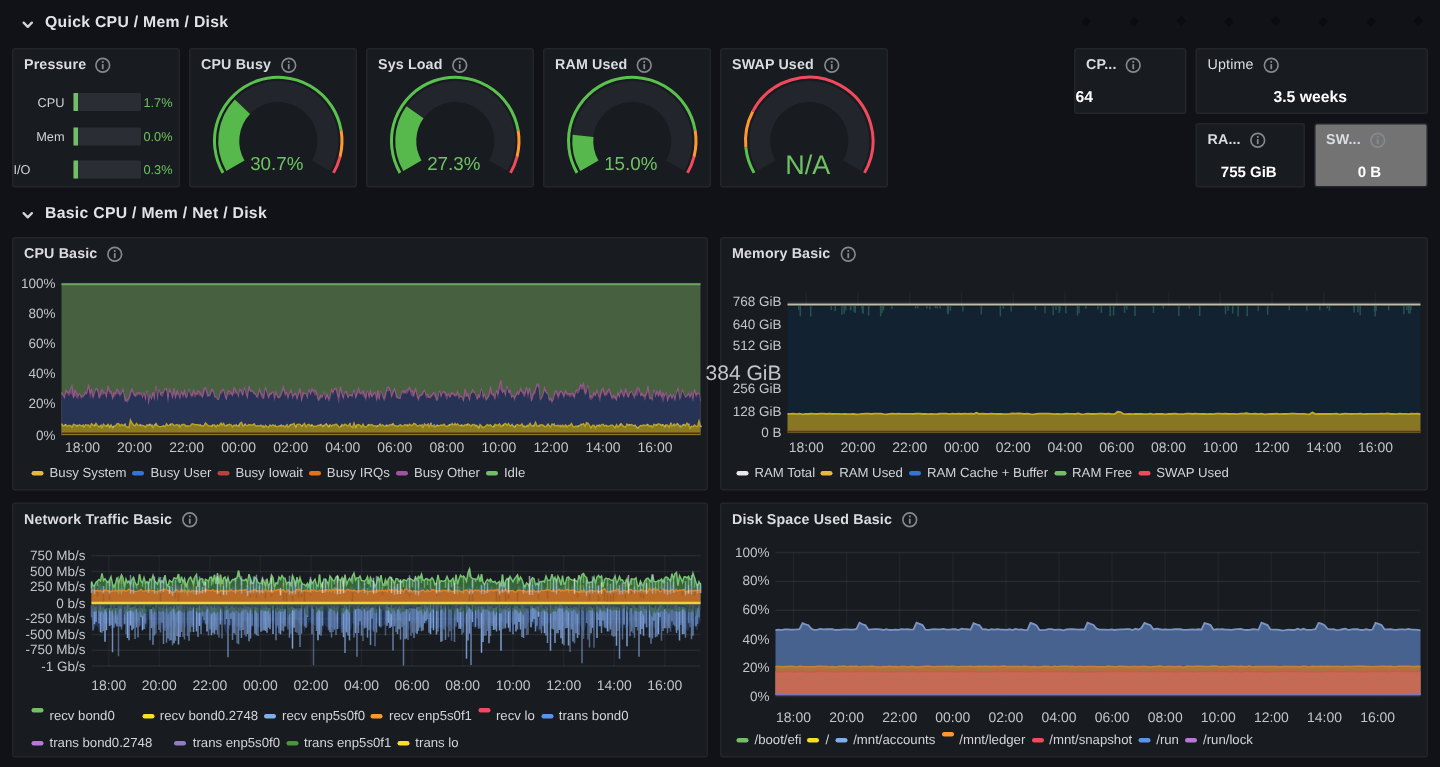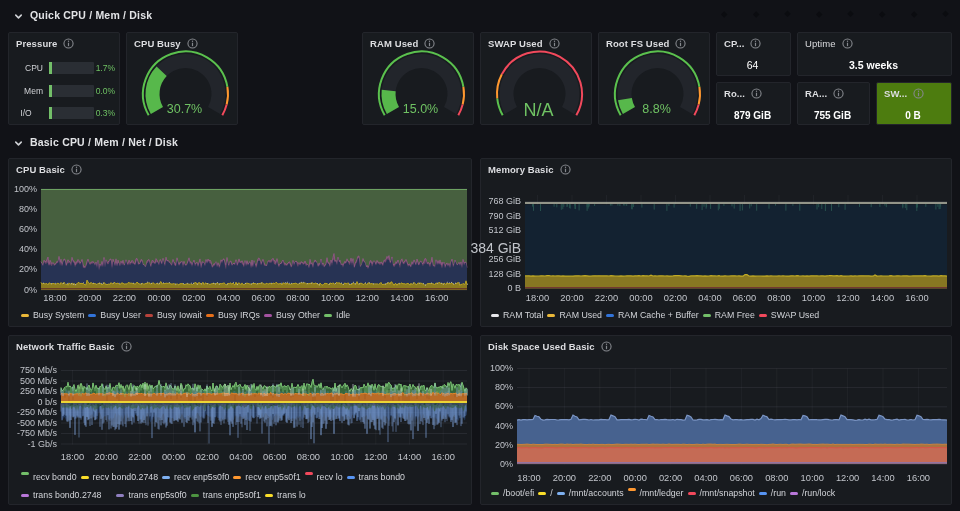--- a/index.html
+++ b/index.html
@@ -34,41 +34,59 @@
         </svg>
       </div>
       <div style="position:absolute;left:0px;top:29.5px;width:34px;text-align:right;font-size:8.5px;color:#d0d2d6">CPU</div>
       <div style="position:absolute;left:40px;top:28.5px;width:45px;height:12px;background:#2a2e34;border-radius:1px"></div>
       <div style="position:absolute;left:40px;top:28.5px;width:2.5px;height:12px;background:#73bf69"></div>
       <div style="position:absolute;left:60px;top:29.5px;width:46px;text-align:right;font-size:8.5px;color:#6fc263">1.7%</div>
       <div style="position:absolute;left:0px;top:52.5px;width:34px;text-align:right;font-size:8.5px;color:#d0d2d6">Mem</div>
       <div style="position:absolute;left:40px;top:51.5px;width:45px;height:12px;background:#2a2e34;border-radius:1px"></div>
       <div style="position:absolute;left:40px;top:51.5px;width:2.5px;height:12px;background:#73bf69"></div>
       <div style="position:absolute;left:60px;top:52.5px;width:46px;text-align:right;font-size:8.5px;color:#6fc263">0.0%</div>
-      <div style="position:absolute;left:0px;top:75px;width:34px;text-align:center;font-size:8.5px;color:#d0d2d6">I/O</div>
+      <div style="position:absolute;left:0px;top:75px;width:34px;text-align:left;font-size:8.5px;color:#d0d2d6">I/O</div>
       <div style="position:absolute;left:40px;top:74px;width:45px;height:12px;background:#2a2e34;border-radius:1px"></div>
       <div style="position:absolute;left:40px;top:74px;width:2.5px;height:12px;background:#73bf69"></div>
       <div style="position:absolute;left:60px;top:75px;width:46px;text-align:right;font-size:8.5px;color:#6fc263">0.3%</div>
     </div>
     <div style="position:absolute;left:126px;top:32px;width:112px;height:93px;background:#181b1f;border:1px solid #23252b;border-radius:2px;box-sizing:border-box">
       <div style="position:absolute;left:7px;top:5px;display:flex;align-items:center;gap:6px;white-space:nowrap">
         <span style="font-size:9.5px;font-weight:700;color:#dcdde0;letter-spacing:0.1px">CPU Busy</span>
         <svg width="11" height="11" viewBox="0 0 13 13" style="flex:none">
           <circle cx="6.5" cy="6.5" r="5.4" stroke="#85888d" stroke-width="1.3" fill="none"></circle>
           <rect x="5.8" y="5.6" width="1.4" height="4" fill="#85888d"></rect>
           <rect x="5.8" y="3.1" width="1.4" height="1.5" fill="#85888d"></rect>
         </svg>
       </div>
       <svg width="112" height="93" style="position:absolute;left:0;top:0">
         <path d="M 29.92 77.50 A 33 33 0 1 1 87.08 77.50" stroke="#22252b" stroke-width="14" fill="none"></path>
         <path d="M 29.92 77.50 A 33 33 0 0 1 34.63 38.21" stroke="#57b84b" stroke-width="14" fill="none"></path>
         <path d="M 21.69 82.25 A 42.5 42.5 0 1 1 100.40 53.91" stroke="#5bc14e" stroke-width="2" fill="none"></path>
         <path d="M 100.40 53.91 A 42.5 42.5 0 0 1 99.66 71.57" stroke="#ff9830" stroke-width="2" fill="none"></path>
         <path d="M 99.66 71.57 A 42.5 42.5 0 0 1 95.31 82.25" stroke="#f2495c" stroke-width="2" fill="none"></path>
         <text x="57.5" y="80" text-anchor="middle" font-size="12.5" font-weight="500" fill="#6fc263">30.7%</text>
+      </svg>
+    </div>
+    <div style="position:absolute;left:244px;top:32px;width:112px;height:93px;background:#181b1f;border:1px solid #23252b;border-radius:2px;box-sizing:border-box">
+      <div style="position:absolute;left:7px;top:5px;display:flex;align-items:center;gap:6px;white-space:nowrap">
+        <span style="font-size:9.5px;font-weight:700;color:#dcdde0;letter-spacing:0.1px">Sys Load</span>
+        <svg width="11" height="11" viewBox="0 0 13 13" style="flex:none">
+          <circle cx="6.5" cy="6.5" r="5.4" stroke="#85888d" stroke-width="1.3" fill="none"></circle>
+          <rect x="5.8" y="5.6" width="1.4" height="4" fill="#85888d"></rect>
+          <rect x="5.8" y="3.1" width="1.4" height="1.5" fill="#85888d"></rect>
+        </svg>
+      </div>
+      <svg width="112" height="93" style="position:absolute;left:0;top:0">
+        <path d="M 29.92 77.50 A 33 33 0 1 1 87.08 77.50" stroke="#22252b" stroke-width="14" fill="none"></path>
+        <path d="M 29.92 77.50 A 33 33 0 0 1 31.64 41.83" stroke="#57b84b" stroke-width="14" fill="none"></path>
+        <path d="M 21.69 82.25 A 42.5 42.5 0 1 1 100.40 53.91" stroke="#5bc14e" stroke-width="2" fill="none"></path>
+        <path d="M 100.40 53.91 A 42.5 42.5 0 0 1 99.66 71.57" stroke="#ff9830" stroke-width="2" fill="none"></path>
+        <path d="M 99.66 71.57 A 42.5 42.5 0 0 1 95.31 82.25" stroke="#f2495c" stroke-width="2" fill="none"></path>
+        <text x="57.5" y="80" text-anchor="middle" font-size="12.5" font-weight="500" fill="#6fc263">27.3%</text>
       </svg>
     </div>
     <div style="position:absolute;left:362px;top:32px;width:112px;height:93px;background:#181b1f;border:1px solid #23252b;border-radius:2px;box-sizing:border-box">
       <div style="position:absolute;left:7px;top:5px;display:flex;align-items:center;gap:6px;white-space:nowrap">
         <span style="font-size:9.5px;font-weight:700;color:#dcdde0;letter-spacing:0.1px">RAM Used</span>
         <svg width="11" height="11" viewBox="0 0 13 13" style="flex:none">
           <circle cx="6.5" cy="6.5" r="5.4" stroke="#85888d" stroke-width="1.3" fill="none"></circle>
           <rect x="5.8" y="5.6" width="1.4" height="4" fill="#85888d"></rect>
           <rect x="5.8" y="3.1" width="1.4" height="1.5" fill="#85888d"></rect>
         </svg>
@@ -92,83 +110,54 @@
         </svg>
       </div>
       <svg width="112" height="93" style="position:absolute;left:0;top:0">
         <path d="M 29.92 77.50 A 33 33 0 1 1 87.08 77.50" stroke="#22252b" stroke-width="14" fill="none"></path>
         <path d="M 21.69 82.25 A 42.5 42.5 0 0 1 16.23 65.44" stroke="#5bc14e" stroke-width="2" fill="none"></path>
         <path d="M 16.23 65.44 A 42.5 42.5 0 0 1 20.84 41.31" stroke="#ff9830" stroke-width="2" fill="none"></path>
         <path d="M 20.84 41.31 A 42.5 42.5 0 1 1 95.31 82.25" stroke="#f2495c" stroke-width="2" fill="none"></path>
         <text x="57.5" y="83" text-anchor="middle" font-size="18" font-weight="500" fill="#6fc263">N/A</text>
       </svg>
     </div>
-    <div style="position:absolute;left:598px;top:32px;width:112px;height:93px;background:#181b1f;border:1px solid #23252b;border-radius:2px;box-sizing:border-box">
-      <div style="position:absolute;left:7px;top:5px;display:flex;align-items:center;gap:6px;white-space:nowrap">
-        <span style="font-size:9.5px;font-weight:700;color:#dcdde0;letter-spacing:0.1px">Root FS Used</span>
-        <svg width="11" height="11" viewBox="0 0 13 13" style="flex:none">
-          <circle cx="6.5" cy="6.5" r="5.4" stroke="#85888d" stroke-width="1.3" fill="none"></circle>
-          <rect x="5.8" y="5.6" width="1.4" height="4" fill="#85888d"></rect>
-          <rect x="5.8" y="3.1" width="1.4" height="1.5" fill="#85888d"></rect>
-        </svg>
-      </div>
-      <svg width="112" height="93" style="position:absolute;left:0;top:0">
-        <path d="M 29.92 77.50 A 33 33 0 1 1 87.08 77.50" stroke="#22252b" stroke-width="14" fill="none"></path>
-        <path d="M 29.92 77.50 A 33 33 0 0 1 25.90 66.09" stroke="#57b84b" stroke-width="14" fill="none"></path>
-        <path d="M 21.69 82.25 A 42.5 42.5 0 1 1 100.40 53.91" stroke="#5bc14e" stroke-width="2" fill="none"></path>
-        <path d="M 100.40 53.91 A 42.5 42.5 0 0 1 99.66 71.57" stroke="#ff9830" stroke-width="2" fill="none"></path>
-        <path d="M 99.66 71.57 A 42.5 42.5 0 0 1 95.31 82.25" stroke="#f2495c" stroke-width="2" fill="none"></path>
-        <text x="57.5" y="80" text-anchor="middle" font-size="12.5" font-weight="500" fill="#6fc263">8.8%</text>
-      </svg>
-    </div>
     <div style="position:absolute;left:716px;top:32px;width:75px;height:44px;background:#181b1f;border:1px solid #23252b;border-radius:2px;box-sizing:border-box">
       <div style="position:absolute;left:7px;top:5px;display:flex;align-items:center;gap:6px;white-space:nowrap">
         <span style="font-size:9.5px;font-weight:700;color:#dcdde0;letter-spacing:0.1px">CP...</span>
         <svg width="11" height="11" viewBox="0 0 13 13" style="flex:none">
           <circle cx="6.5" cy="6.5" r="5.4" stroke="#85888d" stroke-width="1.3" fill="none"></circle>
           <rect x="5.8" y="5.6" width="1.4" height="4" fill="#85888d"></rect>
           <rect x="5.8" y="3.1" width="1.4" height="1.5" fill="#85888d"></rect>
         </svg>
       </div>
-      <div style="position:absolute;left:0;top:26px;width:71px;text-align:center;font-size:10.5px;font-weight:400;color:#ffffff">64</div>
+      <div style="position:absolute;left:0;top:26px;width:71px;font-size:10.5px;font-weight:700;color:#ffffff">64</div>
     </div>
     <div style="position:absolute;left:797px;top:32px;width:155px;height:44px;background:#181b1f;border:1px solid #23252b;border-radius:2px;box-sizing:border-box">
       <div style="position:absolute;left:7px;top:5px;display:flex;align-items:center;gap:6px;white-space:nowrap">
         <span style="font-size:9.5px;font-weight:400;color:#dcdde0;letter-spacing:0.1px">Uptime</span>
         <svg width="11" height="11" viewBox="0 0 13 13" style="flex:none">
           <circle cx="6.5" cy="6.5" r="5.4" stroke="#85888d" stroke-width="1.3" fill="none"></circle>
           <rect x="5.8" y="5.6" width="1.4" height="4" fill="#85888d"></rect>
           <rect x="5.8" y="3.1" width="1.4" height="1.5" fill="#85888d"></rect>
         </svg>
       </div>
       <div style="position:absolute;left:0;top:26px;width:151px;text-align:center;font-size:10.5px;font-weight:600;color:#ffffff">3.5 weeks</div>
     </div>
-    <div style="position:absolute;left:716px;top:82px;width:75px;height:43px;background:#181b1f;border:1px solid #23252b;border-radius:2px;box-sizing:border-box">
-      <div style="position:absolute;left:7px;top:5px;display:flex;align-items:center;gap:6px;white-space:nowrap">
-        <span style="font-size:9.5px;font-weight:700;color:#dcdde0;letter-spacing:0.1px">Ro...</span>
-        <svg width="11" height="11" viewBox="0 0 13 13" style="flex:none">
-          <circle cx="6.5" cy="6.5" r="5.4" stroke="#85888d" stroke-width="1.3" fill="none"></circle>
-          <rect x="5.8" y="5.6" width="1.4" height="4" fill="#85888d"></rect>
-          <rect x="5.8" y="3.1" width="1.4" height="1.5" fill="#85888d"></rect>
-        </svg>
-      </div>
-      <div style="position:absolute;left:0;top:27px;width:71px;text-align:center;font-size:10px;font-weight:600;color:#ffffff">879 GiB</div>
-    </div>
     <div style="position:absolute;left:797px;top:82px;width:73px;height:43px;background:#181b1f;border:1px solid #23252b;border-radius:2px;box-sizing:border-box">
       <div style="position:absolute;left:7px;top:5px;display:flex;align-items:center;gap:6px;white-space:nowrap">
         <span style="font-size:9.5px;font-weight:700;color:#dcdde0;letter-spacing:0.1px">RA...</span>
         <svg width="11" height="11" viewBox="0 0 13 13" style="flex:none">
           <circle cx="6.5" cy="6.5" r="5.4" stroke="#85888d" stroke-width="1.3" fill="none"></circle>
           <rect x="5.8" y="5.6" width="1.4" height="4" fill="#85888d"></rect>
           <rect x="5.8" y="3.1" width="1.4" height="1.5" fill="#85888d"></rect>
         </svg>
       </div>
       <div style="position:absolute;left:0;top:27px;width:69px;text-align:center;font-size:10px;font-weight:600;color:#ffffff">755 GiB</div>
     </div>
-    <div style="position:absolute;left:876px;top:82px;width:76px;height:43px;background:#4d7c0f;border:1px solid #23252b;border-radius:2px;box-sizing:border-box">
+    <div style="position:absolute;left:876px;top:82px;width:76px;height:43px;background:#737373;border:1px solid #23252b;border-radius:2px;box-sizing:border-box">
       <div style="position:absolute;left:7px;top:5px;display:flex;align-items:center;gap:6px;white-space:nowrap">
         <span style="font-size:9.5px;font-weight:700;color:#dcdde0;letter-spacing:0.1px">SW...</span>
         <svg width="11" height="11" viewBox="0 0 13 13" style="flex:none">
           <circle cx="6.5" cy="6.5" r="5.4" stroke="#85888d" stroke-width="1.3" fill="none"></circle>
           <rect x="5.8" y="5.6" width="1.4" height="4" fill="#85888d"></rect>
           <rect x="5.8" y="3.1" width="1.4" height="1.5" fill="#85888d"></rect>
         </svg>
       </div>
       <div style="position:absolute;left:0;top:27px;width:72px;text-align:center;font-size:10px;font-weight:600;color:#ffffff">0 B</div>
     </div>
@@ -458,21 +447,21 @@
         <polygon points="44.0,129.5 44.0,116.9 46.0,116.9 48.0,116.8 50.0,117.1 52.0,116.8 54.0,117.2 56.0,117.0 58.0,117.0 60.0,116.8 62.0,116.9 64.0,117.0 66.0,116.7 68.0,116.7 70.0,117.0 72.0,116.8 74.0,117.0 76.0,116.9 78.0,116.9 80.0,117.1 82.0,116.9 84.0,117.1 86.0,117.1 88.0,117.0 90.0,117.2 92.0,117.1 94.0,116.9 96.0,116.8 98.0,116.8 100.0,117.0 102.0,116.8 104.0,116.7 106.0,116.8 108.0,117.1 110.0,117.2 112.0,116.9 114.0,116.8 116.0,116.9 118.0,116.8 120.0,116.9 122.0,116.9 124.0,116.9 126.0,116.9 128.0,117.0 130.0,116.7 132.0,116.8 134.0,117.0 136.0,117.0 138.0,117.1 140.0,116.9 142.0,117.1 144.0,117.0 146.0,116.8 148.0,116.8 150.0,116.8 152.0,117.1 154.0,116.8 156.0,116.9 158.0,116.7 160.0,117.0 162.0,116.7 164.0,116.9 166.0,116.8 168.0,117.0 170.0,116.2 172.0,117.0 174.0,116.8 176.0,117.0 178.0,116.9 180.0,116.8 182.0,116.9 184.0,117.0 186.0,116.9 188.0,117.1 190.0,117.1 192.0,116.9 194.0,116.6 196.0,116.7 198.0,116.6 200.0,116.8 202.0,117.0 204.0,116.8 206.0,117.1 208.0,117.3 210.0,116.9 212.0,116.8 214.0,116.8 216.0,116.7 218.0,116.8 220.0,116.9 222.0,117.1 224.0,116.9 226.0,117.1 228.0,117.0 230.0,116.7 232.0,116.9 234.0,116.9 236.0,117.0 238.0,116.6 240.0,117.2 242.0,117.1 244.0,116.8 246.0,117.0 248.0,117.0 250.0,116.9 252.0,116.8 254.0,116.8 256.0,117.0 258.0,116.8 260.0,117.1 262.0,117.1 264.0,115.5 266.0,115.7 268.0,117.0 270.0,117.1 272.0,116.9 274.0,117.1 276.0,117.0 278.0,117.0 280.0,117.0 282.0,117.1 284.0,117.1 286.0,116.8 288.0,117.2 290.0,116.9 292.0,117.0 294.0,117.0 296.0,117.2 298.0,116.9 300.0,117.0 302.0,116.8 304.0,117.0 306.0,117.1 308.0,117.1 310.0,116.8 312.0,116.8 314.0,117.0 316.0,116.7 318.0,116.9 320.0,117.0 322.0,116.9 324.0,117.1 326.0,116.9 328.0,117.1 330.0,116.8 332.0,116.8 334.0,116.9 336.0,116.8 338.0,117.0 340.0,116.9 342.0,116.9 344.0,117.1 346.0,116.8 348.0,116.7 350.0,116.5 352.0,116.9 354.0,116.9 356.0,116.7 358.0,117.1 360.0,116.7 362.0,117.2 364.0,117.1 366.0,117.0 368.0,117.0 370.0,116.8 372.0,117.1 374.0,116.9 376.0,117.0 378.0,116.9 380.0,116.8 382.0,116.8 384.0,116.9 386.0,116.9 388.0,116.9 390.0,117.1 392.0,117.2 394.0,116.0 396.0,117.1 398.0,117.0 400.0,116.9 402.0,117.0 404.0,117.0 406.0,117.0 408.0,116.9 410.0,116.7 412.0,117.2 414.0,117.0 416.0,116.8 418.0,116.9 420.0,117.0 422.0,116.9 424.0,116.9 426.0,116.8 428.0,117.1 430.0,117.0 432.0,116.9 434.0,116.9 436.0,116.9 438.0,116.9 440.0,116.8 442.0,116.9 444.0,116.6 446.0,117.0 448.0,117.0 450.0,117.1 452.0,116.8 454.0,116.9 456.0,116.9 458.0,117.1 460.0,116.7 462.0,116.9 464.0,116.8 466.0,117.1 466.0,129.5" fill="#877722" stroke="none"></polygon>
         <polyline points="44.0,116.9 46.0,116.9 48.0,116.8 50.0,117.1 52.0,116.8 54.0,117.2 56.0,117.0 58.0,117.0 60.0,116.8 62.0,116.9 64.0,117.0 66.0,116.7 68.0,116.7 70.0,117.0 72.0,116.8 74.0,117.0 76.0,116.9 78.0,116.9 80.0,117.1 82.0,116.9 84.0,117.1 86.0,117.1 88.0,117.0 90.0,117.2 92.0,117.1 94.0,116.9 96.0,116.8 98.0,116.8 100.0,117.0 102.0,116.8 104.0,116.7 106.0,116.8 108.0,117.1 110.0,117.2 112.0,116.9 114.0,116.8 116.0,116.9 118.0,116.8 120.0,116.9 122.0,116.9 124.0,116.9 126.0,116.9 128.0,117.0 130.0,116.7 132.0,116.8 134.0,117.0 136.0,117.0 138.0,117.1 140.0,116.9 142.0,117.1 144.0,117.0 146.0,116.8 148.0,116.8 150.0,116.8 152.0,117.1 154.0,116.8 156.0,116.9 158.0,116.7 160.0,117.0 162.0,116.7 164.0,116.9 166.0,116.8 168.0,117.0 170.0,116.2 172.0,117.0 174.0,116.8 176.0,117.0 178.0,116.9 180.0,116.8 182.0,116.9 184.0,117.0 186.0,116.9 188.0,117.1 190.0,117.1 192.0,116.9 194.0,116.6 196.0,116.7 198.0,116.6 200.0,116.8 202.0,117.0 204.0,116.8 206.0,117.1 208.0,117.3 210.0,116.9 212.0,116.8 214.0,116.8 216.0,116.7 218.0,116.8 220.0,116.9 222.0,117.1 224.0,116.9 226.0,117.1 228.0,117.0 230.0,116.7 232.0,116.9 234.0,116.9 236.0,117.0 238.0,116.6 240.0,117.2 242.0,117.1 244.0,116.8 246.0,117.0 248.0,117.0 250.0,116.9 252.0,116.8 254.0,116.8 256.0,117.0 258.0,116.8 260.0,117.1 262.0,117.1 264.0,115.5 266.0,115.7 268.0,117.0 270.0,117.1 272.0,116.9 274.0,117.1 276.0,117.0 278.0,117.0 280.0,117.0 282.0,117.1 284.0,117.1 286.0,116.8 288.0,117.2 290.0,116.9 292.0,117.0 294.0,117.0 296.0,117.2 298.0,116.9 300.0,117.0 302.0,116.8 304.0,117.0 306.0,117.1 308.0,117.1 310.0,116.8 312.0,116.8 314.0,117.0 316.0,116.7 318.0,116.9 320.0,117.0 322.0,116.9 324.0,117.1 326.0,116.9 328.0,117.1 330.0,116.8 332.0,116.8 334.0,116.9 336.0,116.8 338.0,117.0 340.0,116.9 342.0,116.9 344.0,117.1 346.0,116.8 348.0,116.7 350.0,116.5 352.0,116.9 354.0,116.9 356.0,116.7 358.0,117.1 360.0,116.7 362.0,117.2 364.0,117.1 366.0,117.0 368.0,117.0 370.0,116.8 372.0,117.1 374.0,116.9 376.0,117.0 378.0,116.9 380.0,116.8 382.0,116.8 384.0,116.9 386.0,116.9 388.0,116.9 390.0,117.1 392.0,117.2 394.0,116.0 396.0,117.1 398.0,117.0 400.0,116.9 402.0,117.0 404.0,117.0 406.0,117.0 408.0,116.9 410.0,116.7 412.0,117.2 414.0,117.0 416.0,116.8 418.0,116.9 420.0,117.0 422.0,116.9 424.0,116.9 426.0,116.8 428.0,117.1 430.0,117.0 432.0,116.9 434.0,116.9 436.0,116.9 438.0,116.9 440.0,116.8 442.0,116.9 444.0,116.6 446.0,117.0 448.0,117.0 450.0,117.1 452.0,116.8 454.0,116.9 456.0,116.9 458.0,117.1 460.0,116.7 462.0,116.9 464.0,116.8 466.0,117.1" fill="none" stroke="#c0ab25" stroke-width="1.2"></polyline>
         <line x1="44" y1="44.0" x2="466" y2="44.0" stroke="#bdbfae" stroke-width="1.3"></line>
         <line x1="44" y1="128.7" x2="466" y2="128.7" stroke="#6e2b36" stroke-width="1"></line>
       </svg>
       <div style="position:absolute;left:-20px;top:124.0px;width:60px;text-align:right;font-size:9px;font-weight:500;color:#c2c5cb">0 B</div>
       <div style="position:absolute;left:-20px;top:109.5px;width:60px;text-align:right;font-size:9px;font-weight:500;color:#c2c5cb">128 GiB</div>
       <div style="position:absolute;left:-20px;top:95.0px;width:60px;text-align:right;font-size:9px;font-weight:500;color:#c2c5cb">256 GiB</div>
       <div style="position:absolute;left:-20px;top:80.5px;width:60px;text-align:right;font-size:14px;font-weight:400;color:#c2c5cb">384 GiB</div>
       <div style="position:absolute;left:-20px;top:66.0px;width:60px;text-align:right;font-size:9px;font-weight:500;color:#c2c5cb">512 GiB</div>
-      <div style="position:absolute;left:-20px;top:51.5px;width:60px;text-align:right;font-size:9px;font-weight:500;color:#c2c5cb">790 GiB</div>
+      <div style="position:absolute;left:-20px;top:51.5px;width:60px;text-align:right;font-size:9px;font-weight:500;color:#c2c5cb">640 GiB</div>
       <div style="position:absolute;left:-20px;top:37.0px;width:60px;text-align:right;font-size:9px;font-weight:500;color:#c2c5cb">768 GiB</div>
       <div style="position:absolute;left:36.5px;top:133.5px;width:40px;text-align:center;font-size:9.3px;font-weight:500;color:#c2c5cb">18:00</div>
       <div style="position:absolute;left:71.0px;top:133.5px;width:40px;text-align:center;font-size:9.3px;font-weight:500;color:#c2c5cb">20:00</div>
       <div style="position:absolute;left:105.5px;top:133.5px;width:40px;text-align:center;font-size:9.3px;font-weight:500;color:#c2c5cb">22:00</div>
       <div style="position:absolute;left:140.0px;top:133.5px;width:40px;text-align:center;font-size:9.3px;font-weight:500;color:#c2c5cb">00:00</div>
       <div style="position:absolute;left:174.5px;top:133.5px;width:40px;text-align:center;font-size:9.3px;font-weight:500;color:#c2c5cb">02:00</div>
       <div style="position:absolute;left:209.0px;top:133.5px;width:40px;text-align:center;font-size:9.3px;font-weight:500;color:#c2c5cb">04:00</div>
       <div style="position:absolute;left:243.5px;top:133.5px;width:40px;text-align:center;font-size:9.3px;font-weight:500;color:#c2c5cb">06:00</div>
       <div style="position:absolute;left:278.0px;top:133.5px;width:40px;text-align:center;font-size:9.3px;font-weight:500;color:#c2c5cb">08:00</div>
       <div style="position:absolute;left:312.5px;top:133.5px;width:40px;text-align:center;font-size:9.3px;font-weight:500;color:#c2c5cb">10:00</div>
@@ -1215,21 +1204,21 @@
       <div style="position:absolute;left:144.6px;top:115.5px;width:40px;text-align:center;font-size:9.3px;font-weight:500;color:#c2c5cb">00:00</div>
       <div style="position:absolute;left:178.3px;top:115.5px;width:40px;text-align:center;font-size:9.3px;font-weight:500;color:#c2c5cb">02:00</div>
       <div style="position:absolute;left:212.0px;top:115.5px;width:40px;text-align:center;font-size:9.3px;font-weight:500;color:#c2c5cb">04:00</div>
       <div style="position:absolute;left:245.7px;top:115.5px;width:40px;text-align:center;font-size:9.3px;font-weight:500;color:#c2c5cb">06:00</div>
       <div style="position:absolute;left:279.4px;top:115.5px;width:40px;text-align:center;font-size:9.3px;font-weight:500;color:#c2c5cb">08:00</div>
       <div style="position:absolute;left:313.1px;top:115.5px;width:40px;text-align:center;font-size:9.3px;font-weight:500;color:#c2c5cb">10:00</div>
       <div style="position:absolute;left:346.8px;top:115.5px;width:40px;text-align:center;font-size:9.3px;font-weight:500;color:#c2c5cb">12:00</div>
       <div style="position:absolute;left:380.5px;top:115.5px;width:40px;text-align:center;font-size:9.3px;font-weight:500;color:#c2c5cb">14:00</div>
       <div style="position:absolute;left:414.2px;top:115.5px;width:40px;text-align:center;font-size:9.3px;font-weight:500;color:#c2c5cb">16:00</div>
       <div style="position:absolute;left:12px;top:136px;display:flex;align-items:center">
-        <span style="display:inline-flex;align-items:flex-start;margin-right:4px;white-space:nowrap">
+        <span style="display:inline-flex;align-items:flex-start;margin-right:18px;white-space:nowrap">
           <span style="width:8px;height:3px;border-radius:1.5px;background:#73bf69;margin-right:4px;display:inline-block"></span>
           <span style="font-size:8.8px;color:#d2d4d9">recv bond0</span>
         </span>
         <span style="display:inline-flex;align-items:center;margin-right:4px;white-space:nowrap">
           <span style="width:8px;height:3px;border-radius:1.5px;background:#fade2a;margin-right:4px;display:inline-block"></span>
           <span style="font-size:8.8px;color:#d2d4d9">recv bond0.2748</span>
         </span>
         <span style="display:inline-flex;align-items:center;margin-right:4px;white-space:nowrap">
           <span style="width:8px;height:3px;border-radius:1.5px;background:#7eb0f0;margin-right:4px;display:inline-block"></span>
           <span style="font-size:8.8px;color:#d2d4d9">recv enp5s0f0</span>

